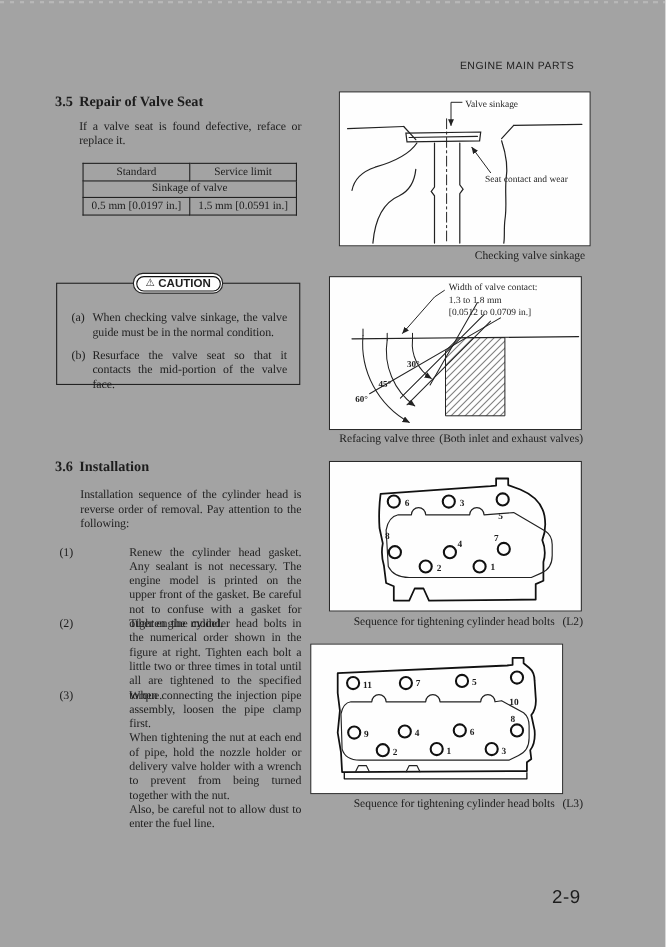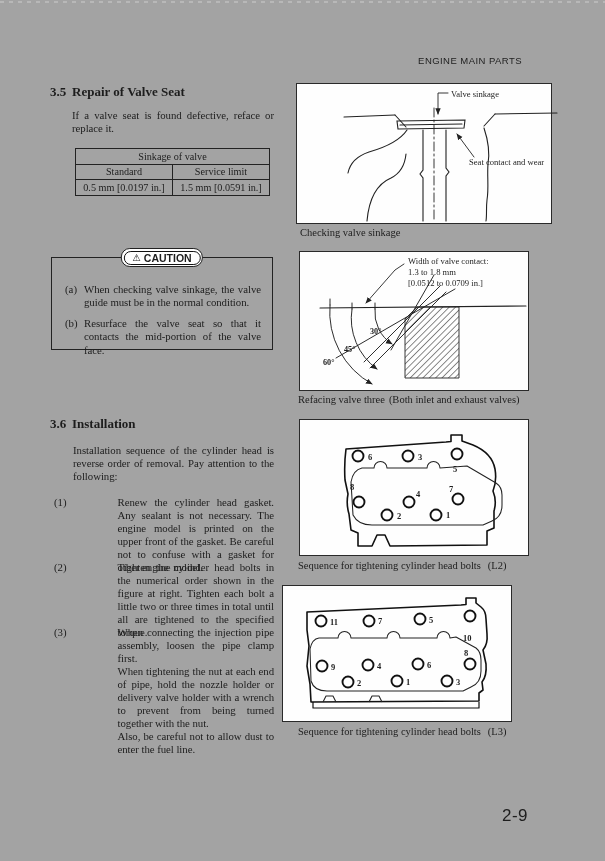--- a/index.html
+++ b/index.html
@@ -32,25 +32,25 @@
   .c-item.second{margin-top:7px;}
   .c-marker{flex:0 0 19px;}
   .c-text{flex:1;text-align:justify;letter-spacing:-.05px;}
   .num-item{position:absolute;left:54px;width:220px;display:flex;font-size:10.8px;line-height:13px;}
   .i1{top:496px;}
   .i2{top:561px;}
   .i3{top:626px;}
   .n-marker{flex:0 0 15.5px;}
   .n-text{flex:1;text-align:justify;white-space:pre-line;letter-spacing:-.05px;margin-left:48px;}
   .fig-box{position:absolute;border:1.2px solid #2a2a2a;box-sizing:border-box;background:#fefefe;}
-  .fb1{top:83px;left:296px;width:256px;height:141px;padding-left:40px;}
+  .fb1{top:83px;left:308px;width:229px;height:141px;}
   .fb2{top:251px;left:299px;width:230px;height:140px;}
   .fb3{top:419px;left:299px;width:230px;height:137px;}
   .fb4{top:585px;left:282px;width:230px;height:137px;}
-  .fig-caption{position:absolute;width:232px;text-align:left;font-size:10.5px;white-space:nowrap;}
+  .fig-caption{position:absolute;width:232px;text-align:right;font-size:10.5px;white-space:nowrap;}
   .fc1{top:227px;left:300px;}
   .fc2{top:394px;left:298px;}
   .fc3{top:560px;left:298px;}
   .fc4{top:726px;left:298px;}
   .cap-suffix{margin-left:7px;}
   .fc2 .cap-suffix{margin-left:4px;}
   .page-number{position:absolute;top:806px;right:77px;font-family:"Liberation Sans",sans-serif;
         font-size:17px;letter-spacing:.5px;}
   svg{display:block;}
   svg text{font-family:"Liberation Serif",serif;fill:#1d1d1d;}
@@ -72,25 +72,25 @@
 
   <div class="sec-heading h35">
     <span class="sec-num">3.5</span><span class="sec-title">Repair of Valve Seat</span>
   </div>
 
   <p class="body p35">If a valve seat is found defective, reface or replace it.</p>
 
   <table class="sink-table">
     <tbody>
       <tr>
-        <td colspan="2">Sinkage of valve</td>
+        <td>Standard</td>
+        <td>Service limit</td>
       </tr>
       <tr>
-        <td>Standard</td>
-        <td>Service limit</td>
+        <td colspan="2">Sinkage of valve</td>
       </tr>
       <tr>
         <td>0.5 mm [0.0197 in.]</td>
         <td>1.5 mm [0.0591 in.]</td>
       </tr>
     </tbody>
   </table>
 
   <div class="caution-box">
     <div class="caution-pill">

